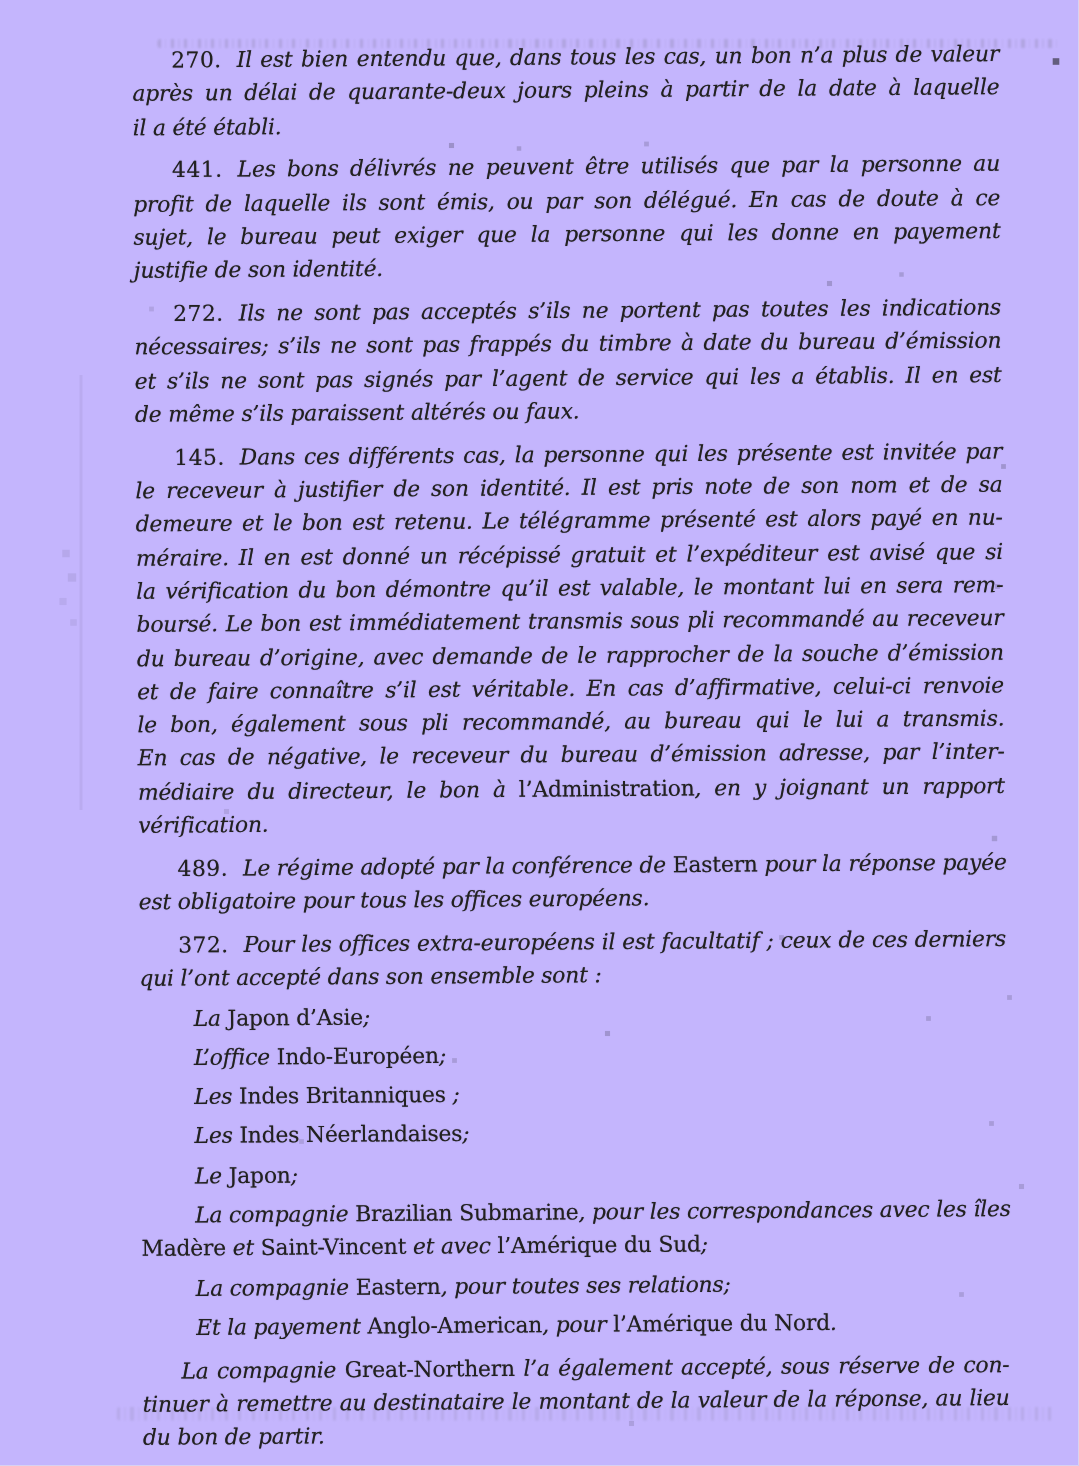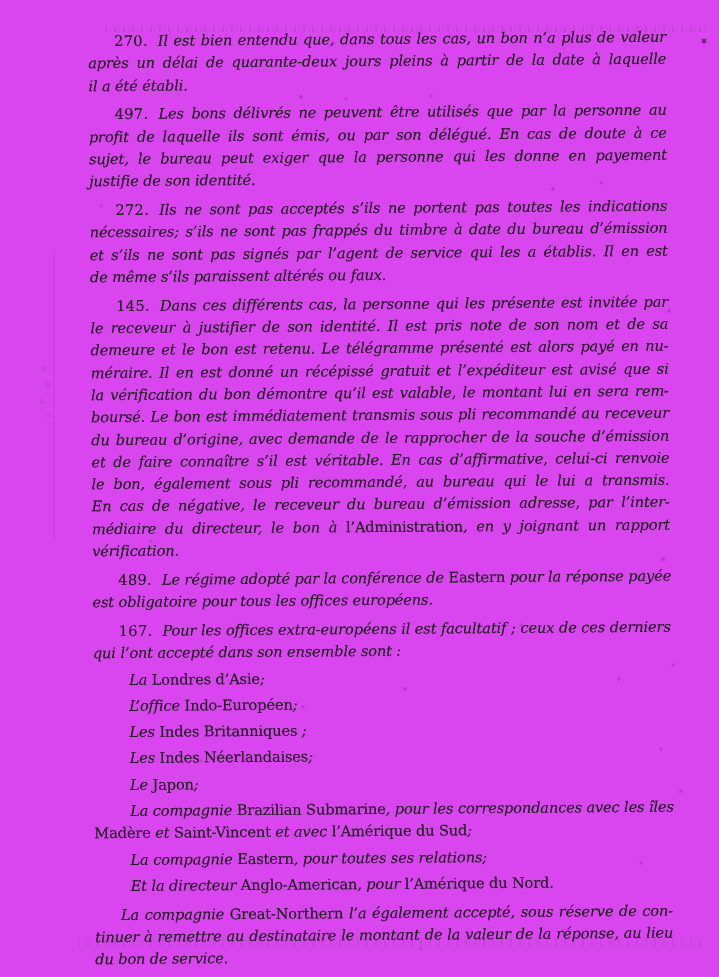--- a/index.html
+++ b/index.html
@@ -4,21 +4,21 @@
 <style>
   html, body {
     margin: 0;
     padding: 0;
     background: #e8e8e8;
   }
   .page {
     position: relative;
     width: 719px;
     height: 977px;
-    background: #d946ef;
+    background: #c4b5fd;
     overflow: hidden;
     font-family: "DejaVu Serif", "Liberation Serif", serif;
     color: #222120;
   }
   .text-block {
     position: absolute;
     left: 88px;
     top: 30px;
     width: 578px;
     transform: rotate(-0.45deg);
@@ -108,21 +108,21 @@
   <div class="ghost-band ghost-bottom"></div>
   <div class="scan-line"></div>
   <div class="specks"></div>
   <div class="text-block">
       <div class="block paragraph">
         <div class="line first"><span class="num">270.</span><span class="ital">Il est bien entendu que, dans tous les cas, un bon n’a plus de valeur</span></div>
         <div class="line"><span class="ital">après un délai de quarante-deux jours pleins à partir de la date à laquelle</span></div>
         <div class="line last"><span class="ital">il a été établi.</span></div>
       </div>
       <div class="block paragraph">
-        <div class="line first"><span class="num">497.</span><span class="ital">Les bons délivrés ne peuvent être utilisés que par la personne au</span></div>
+        <div class="line first"><span class="num">441.</span><span class="ital">Les bons délivrés ne peuvent être utilisés que par la personne au</span></div>
         <div class="line"><span class="ital">profit de laquelle ils sont émis, ou par son délégué. En cas de doute à ce</span></div>
         <div class="line"><span class="ital">sujet, le bureau peut exiger que la personne qui les donne en payement</span></div>
         <div class="line last"><span class="ital">justifie de son identité.</span></div>
       </div>
       <div class="block paragraph">
         <div class="line first"><span class="num">272.</span><span class="ital">Ils ne sont pas acceptés s’ils ne portent pas toutes les indications</span></div>
         <div class="line"><span class="ital">nécessaires; s’ils ne sont pas frappés du timbre à date du bureau d’émission</span></div>
         <div class="line"><span class="ital">et s’ils ne sont pas signés par l’agent de service qui les a établis. Il en est</span></div>
         <div class="line last"><span class="ital">de même s’ils paraissent altérés ou faux.</span></div>
       </div>
@@ -138,25 +138,25 @@
         <div class="line"><span class="ital">le bon, également sous pli recommandé, au bureau qui le lui a transmis.</span></div>
         <div class="line"><span class="ital">En cas de négative, le receveur du bureau d’émission adresse, par l’inter-</span></div>
         <div class="line"><span class="ital">médiaire du directeur, le bon à </span><span class="roman">l’Administration</span><span class="ital">, en y joignant un rapport</span></div>
         <div class="line last"><span class="ital">vérification.</span></div>
       </div>
       <div class="block paragraph">
         <div class="line first"><span class="num">489.</span><span class="ital">Le régime adopté par la conférence de </span><span class="roman">Eastern</span><span class="ital"> pour la réponse payée</span></div>
         <div class="line last"><span class="ital">est obligatoire pour tous les offices européens.</span></div>
       </div>
       <div class="block paragraph">
-        <div class="line first"><span class="num">167.</span><span class="ital">Pour les offices extra-européens il est facultatif ; ceux de ces derniers</span></div>
+        <div class="line first"><span class="num">372.</span><span class="ital">Pour les offices extra-européens il est facultatif ; ceux de ces derniers</span></div>
         <div class="line last"><span class="ital">qui l’ont accepté dans son ensemble sont :</span></div>
       </div>
       <div class="block list-item">
-        <div class="line first last"><span class="ital">La </span><span class="roman">Londres d’Asie</span><span class="ital">;</span></div>
+        <div class="line first last"><span class="ital">La </span><span class="roman">Japon d’Asie</span><span class="ital">;</span></div>
       </div>
       <div class="block list-item">
         <div class="line first last"><span class="ital">L’office </span><span class="roman">Indo-Européen</span><span class="ital">;</span></div>
       </div>
       <div class="block list-item">
         <div class="line first last"><span class="ital">Les </span><span class="roman">Indes Britanniques</span><span class="ital"> ;</span></div>
       </div>
       <div class="block list-item">
         <div class="line first last"><span class="ital">Les </span><span class="roman">Indes Néerlandaises</span><span class="ital">;</span></div>
       </div>
@@ -164,21 +164,21 @@
         <div class="line first last"><span class="ital">Le </span><span class="roman">Japon</span><span class="ital">;</span></div>
       </div>
       <div class="block list-item">
         <div class="line first"><span class="ital">La compagnie </span><span class="roman">Brazilian Submarine</span><span class="ital">, pour les correspondances avec les îles</span></div>
         <div class="line last"><span class="roman">Madère</span><span class="ital"> et </span><span class="roman">Saint-Vincent</span><span class="ital"> et avec </span><span class="roman">l’Amérique du Sud</span><span class="ital">;</span></div>
       </div>
       <div class="block list-item">
         <div class="line first last"><span class="ital">La compagnie </span><span class="roman">Eastern</span><span class="ital">, pour toutes ses relations;</span></div>
       </div>
       <div class="block list-item">
-        <div class="line first last"><span class="ital">Et la directeur </span><span class="roman">Anglo-American</span><span class="ital">, pour </span><span class="roman">l’Amérique du Nord</span><span class="ital">.</span></div>
+        <div class="line first last"><span class="ital">Et la payement </span><span class="roman">Anglo-American</span><span class="ital">, pour </span><span class="roman">l’Amérique du Nord</span><span class="ital">.</span></div>
       </div>
       <div class="block paragraph">
         <div class="line first"><span class="ital">La compagnie </span><span class="roman">Great-Northern</span><span class="ital"> l’a également accepté, sous réserve de con-</span></div>
         <div class="line"><span class="ital">tinuer à remettre au destinataire le montant de la valeur de la réponse, au lieu</span></div>
-        <div class="line last"><span class="ital">du bon de service.</span></div>
+        <div class="line last"><span class="ital">du bon de partir.</span></div>
       </div>
     </div>
 </div>
 
 </body></html>

